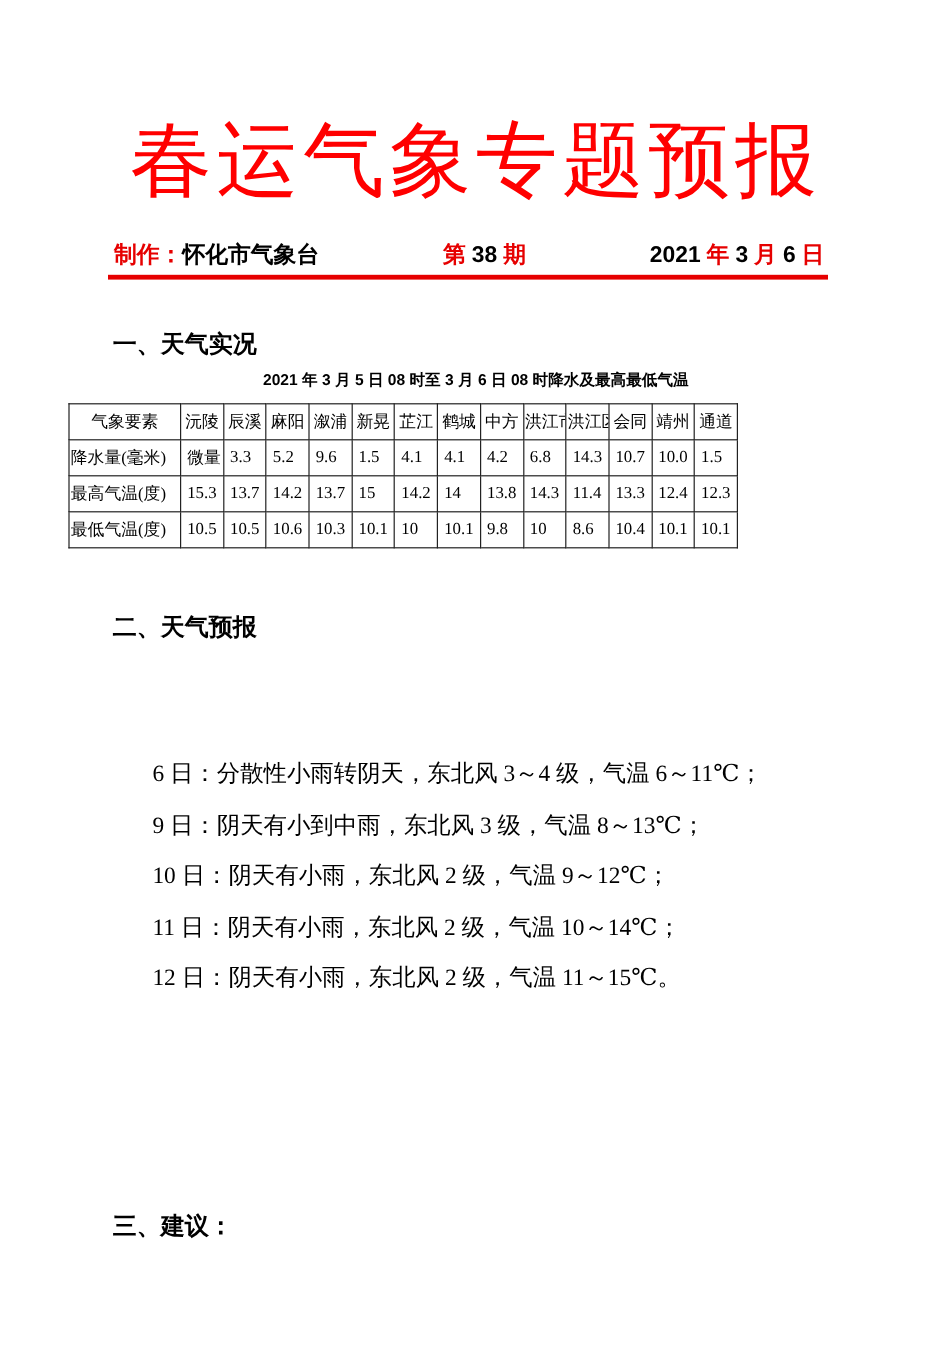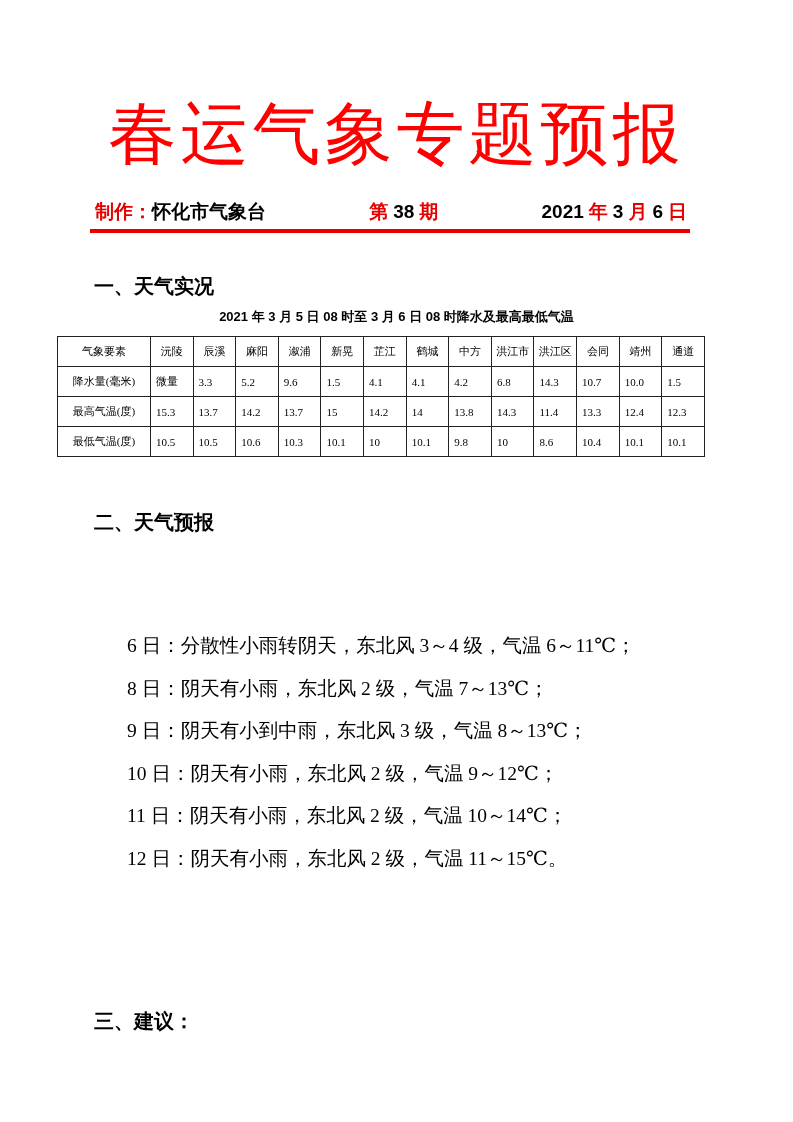--- a/index.html
+++ b/index.html
@@ -46,35 +46,35 @@
   #sec3{top:1008px;}
   
   .table-caption{
     position:absolute;top:308px;left:0;right:0;
     text-align:center;
     font-family:"Liberation Sans","DejaVu Sans",sans-serif;
     font-weight:700;font-size:13px;white-space:nowrap;
   }
   table.wx{
     position:absolute;top:336px;left:57px;
-    width:648px;
+    width:558px;
     border-collapse:collapse;
     table-layout:fixed;
-    font-size:11px;
+    font-size:14px;
     font-family:"Liberation Serif","DejaVu Serif",serif;
   }
   table.wx col.c-label{width:93px;}
   table.wx th,table.wx td{
     border:1px solid #222;
     height:29px;
     padding:0 2px 0 5px;
     overflow:hidden;white-space:nowrap;
   }
   table.wx th{font-weight:400;text-align:center;padding:0 1px;}
-  table.wx td.row-label{text-align:center;padding:0 1px;}
+  table.wx td.row-label{padding:0 1px;}
   table.wx td{text-align:left;}
   
   .intro{
     position:absolute;top:541px;left:94px;width:605px;
     font-size:20px;line-height:41px;
     text-indent:2em;
   }
   .intro b{
     font-family:"Liberation Sans","DejaVu Sans",sans-serif;
     font-weight:700;
@@ -193,21 +193,20 @@
       <td>10.1</td>
     </tr>
   </tbody>
     </table>
 
   <div id="sec2" class="sec-heading">二、天气预报</div>
 
 
   <div class="forecast-list">
     <div>6 日：分散性小雨转阴天，东北风 3～4 级，气温 6～11℃；</div>
-    <div>8 日：阴天有小雨，东北风 2 级，气温 7～13℃；</div>
     <div>9 日：阴天有小到中雨，东北风 3 级，气温 8～13℃；</div>
     <div>10 日：阴天有小雨，东北风 2 级，气温 9～12℃；</div>
     <div>11 日：阴天有小雨，东北风 2 级，气温 10～14℃；</div>
     <div>12 日：阴天有小雨，东北风 2 级，气温 11～15℃。</div>
   </div>
 
   <div id="sec3" class="sec-heading">三、建议：</div>
 
 </div>
 

